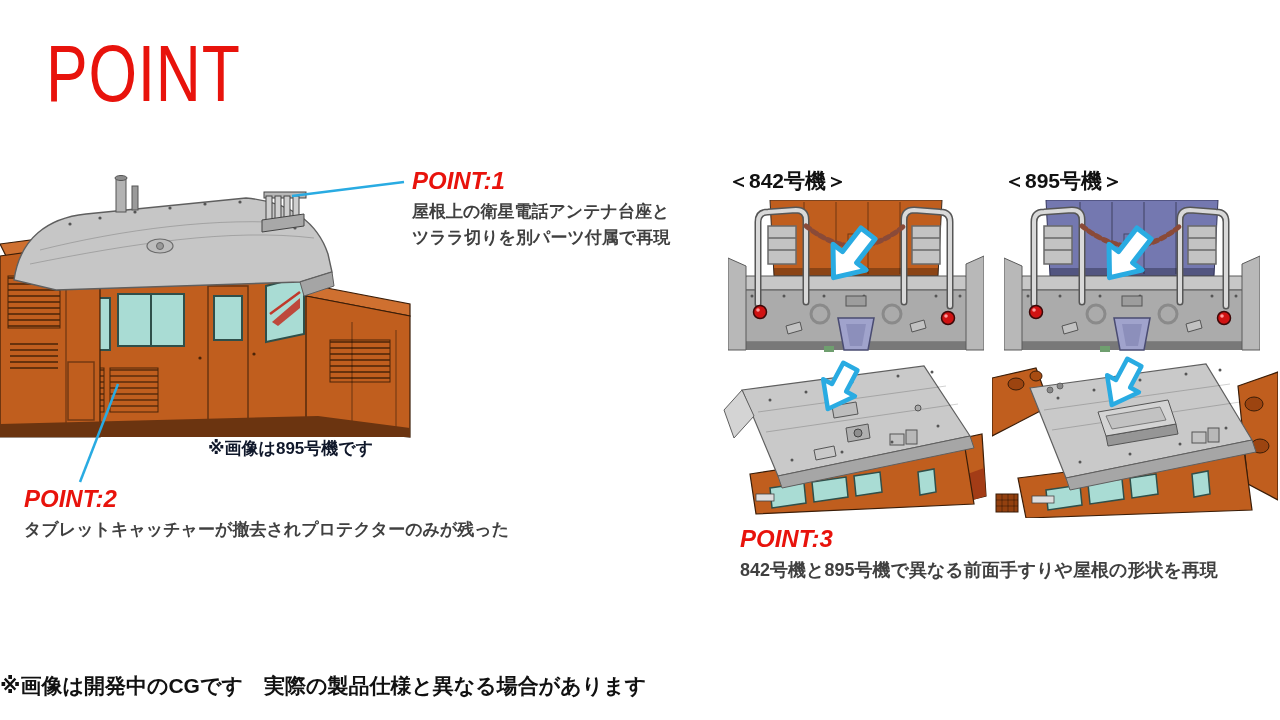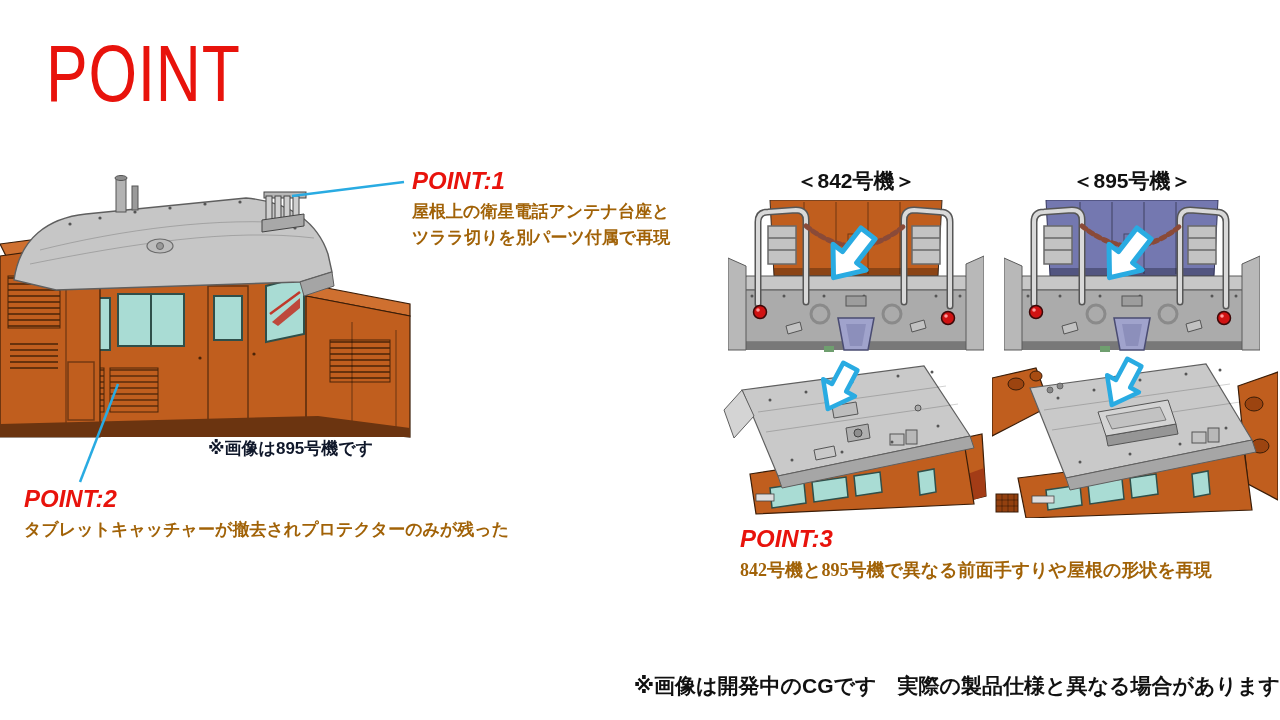--- a/index.html
+++ b/index.html
@@ -3,25 +3,25 @@
 <meta charset="utf-8">
 <style>
   html,body{margin:0;padding:0;background:#fff;}
   body{width:1280px;height:720px;position:relative;overflow:hidden;
        font-family:"Liberation Sans","DejaVu Sans",sans-serif;color:#111;}
   .abs{position:absolute;}
   .page-title{left:46px;top:34px;font-size:80px;line-height:1;color:var(--accent-red);
       transform:scaleX(.78);transform-origin:left top;letter-spacing:1px;white-space:nowrap;}
   .point-block{line-height:1;}
   .point-heading{color:var(--accent-red);font-weight:bold;font-size:24px;margin-bottom:6px;letter-spacing:0px;white-space:nowrap;font-style:italic;}
-  .point-line{font-weight:bold;font-size:17px;line-height:26px;color:#a16207;white-space:nowrap;font-family:Liberation Serif, serif;}
+  .point-line{font-weight:bold;font-size:17px;line-height:26px;color:#404040;white-space:nowrap;}
   .point-line.lg{font-size:18px;}
   .caption{font-weight:bold;font-size:17px;color:#0f172a;white-space:nowrap;}
-  .variant-label{font-weight:bold;font-size:21px;color:#111;text-align:center;white-space:nowrap;}
-  .footer-note{left:0;top:672px;width:1280px;text-align:right;font-weight:bold;font-size:21px;color:#111;white-space:nowrap;}
+  .variant-label{font-weight:bold;font-size:21px;color:#111;white-space:nowrap;}
+  .footer-note{left:0;top:672px;width:1280px;text-align:left;font-weight:bold;font-size:21px;color:#111;white-space:nowrap;}
   svg{display:block;}
   .hood-fill{fill:var(--body-orange);}
   .variant-895 .hood-fill{fill:var(--hood-purple);}
 </style>
 </head>
 <body>
 
 <div class="abs page-title">POINT</div>
 
 <svg class="abs" style="left:0;top:172px" width="430" height="316" viewBox="0 0 430 316">

